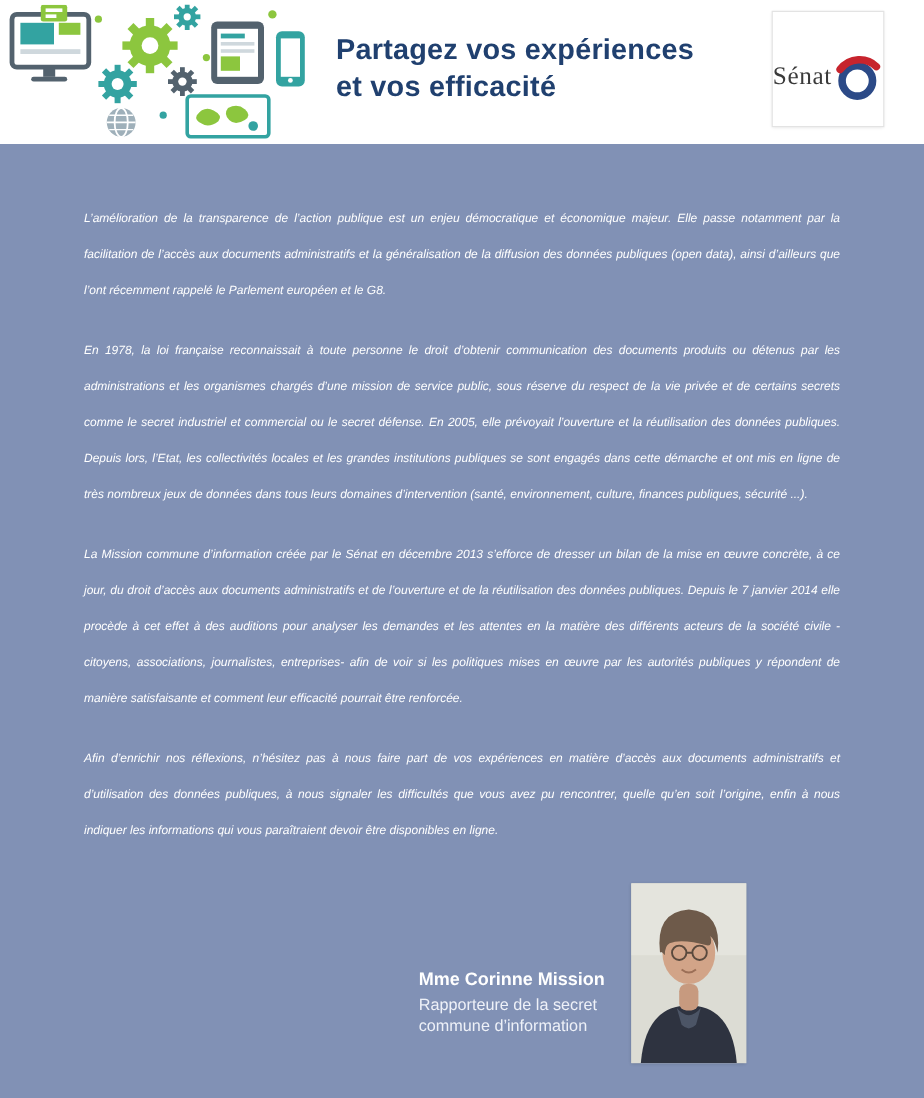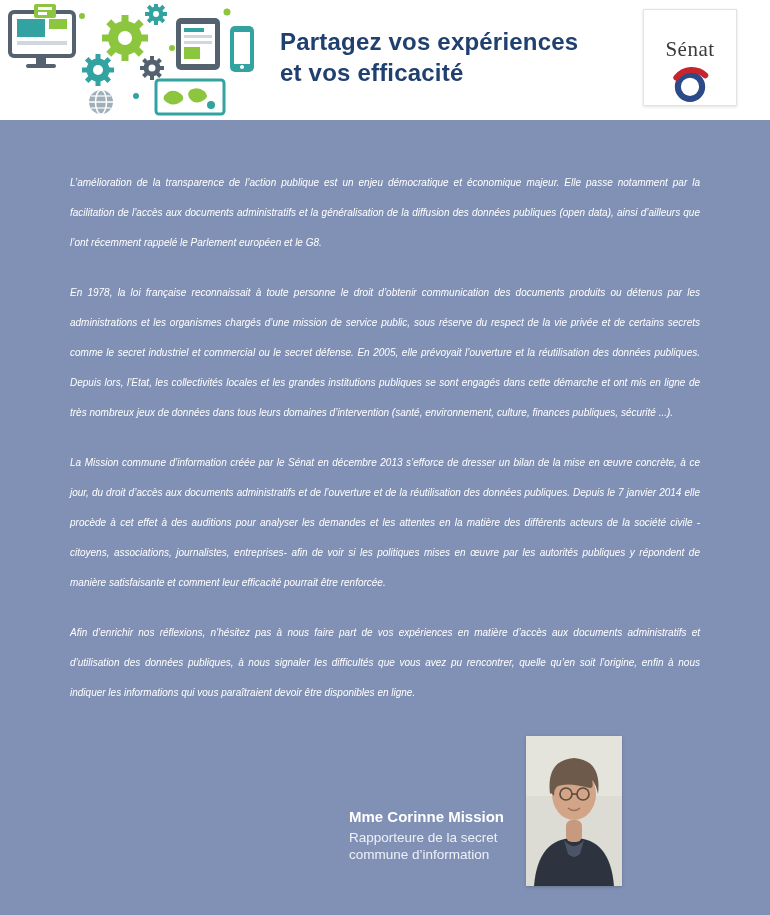--- a/index.html
+++ b/index.html
@@ -36,23 +36,23 @@
     letter-spacing: 0.2px;
   }
   .logo-box {
     position: absolute;
     right: 33px; top: 9px;
     width: 94px; height: 97px;
     background: #ffffff;
     border: 1px solid #e3e3e3;
     box-shadow: 0 1px 3px rgba(0,0,0,0.12);
     display: flex;
-    flex-direction: column;
+    flex-direction: row;
     align-items: center;
-    padding-top: 27px;
+    padding-top: 12px;
   }
   .logo-text {
     font-family: "Liberation Serif", serif;
     font-size: 21px;
     color: #3a3a3a;
     letter-spacing: 0.5px;
   }
   .logo-emblem { margin-top: 2px; }
 
   

